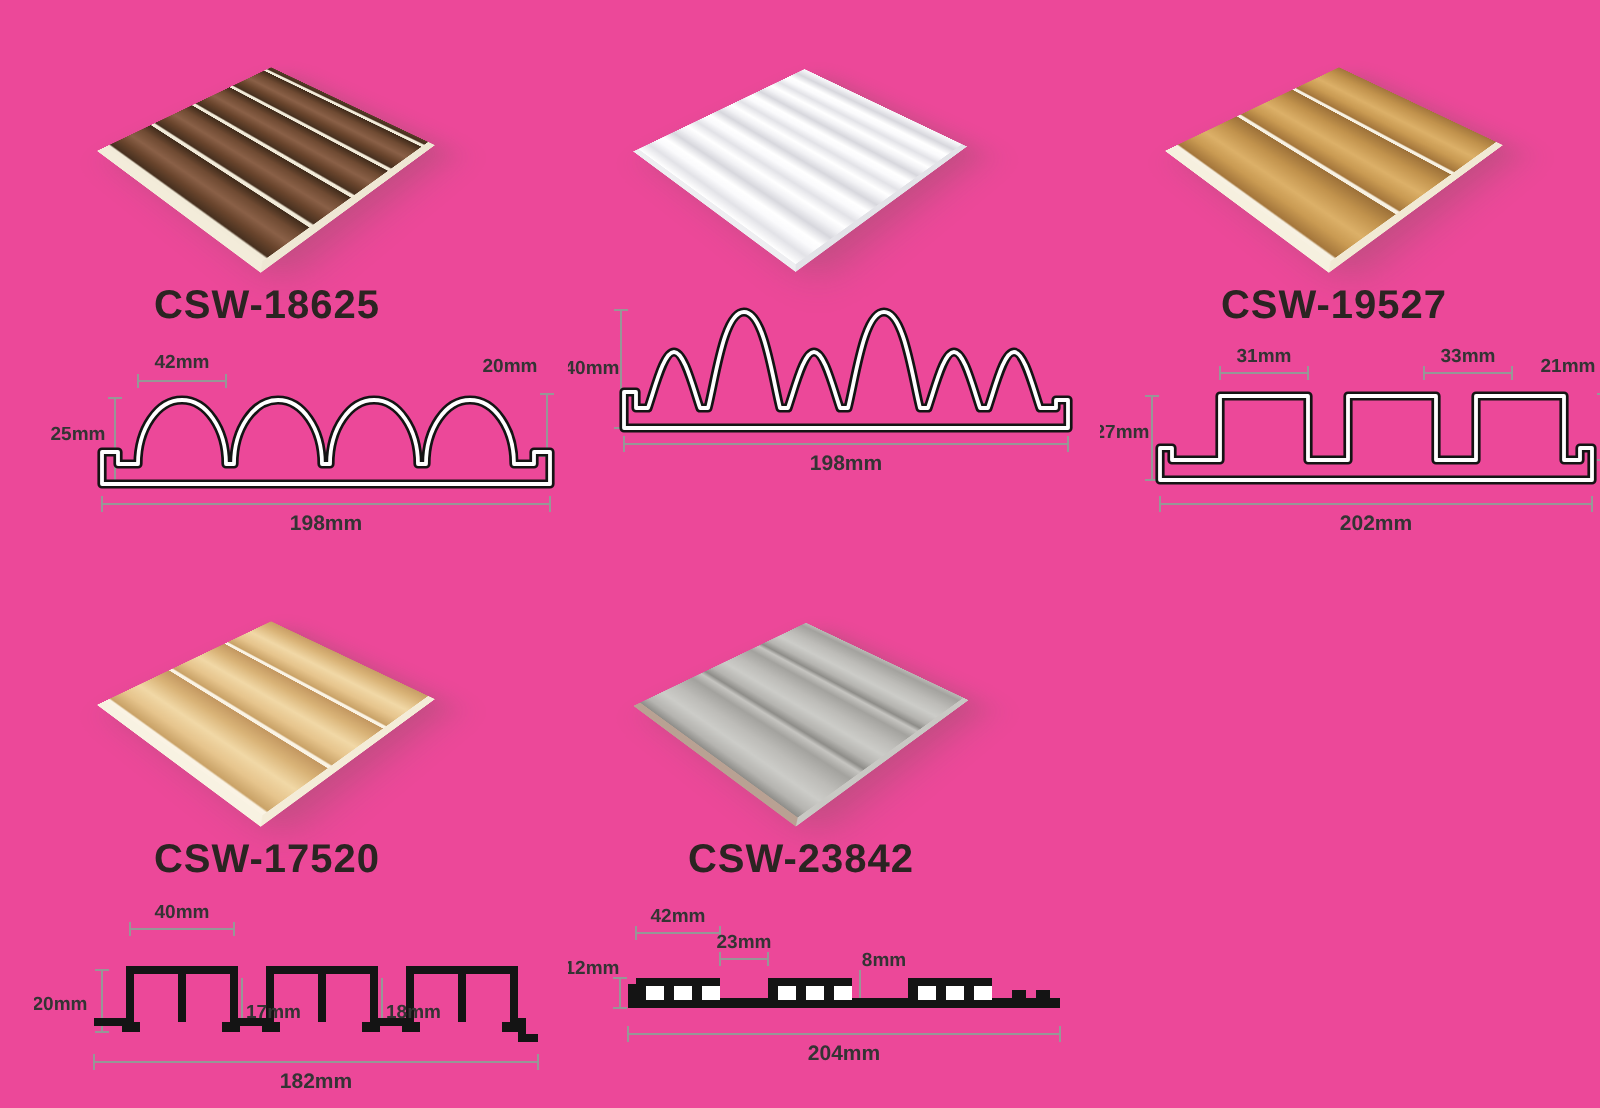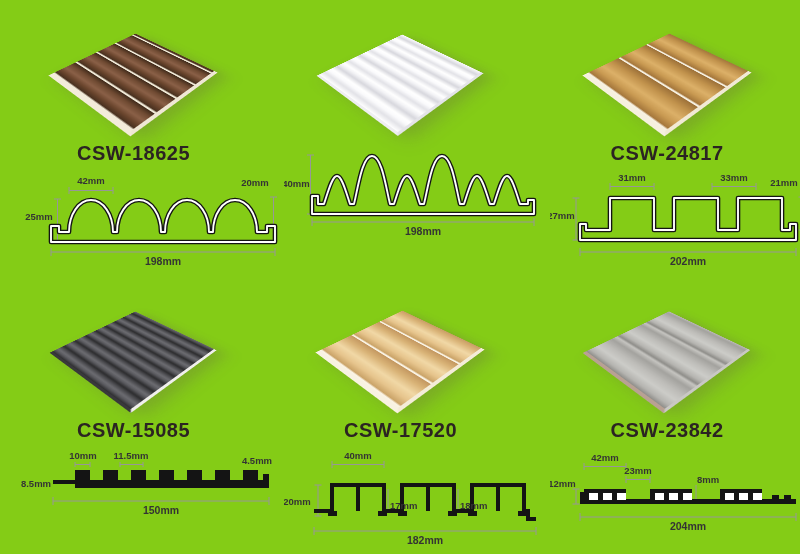--- a/index.html
+++ b/index.html
@@ -1,17 +1,17 @@
 <!DOCTYPE html>
 <html><head>
 <meta charset="utf-8">
 <style>
   html,body { margin:0; padding:0; background:#fff; }
   .sheet {
-    width:800px; height:554px; background:#84cc16; overflow:hidden;
+    width:800px; height:554px; background:#ec4899; overflow:hidden;
     display:grid; grid-template-columns:267px 267px 266px; grid-template-rows:277px 277px;
     font-family:"Liberation Sans", sans-serif;
   }
   .card { display:flex; flex-direction:column; align-items:center; }
   .photo { height:138px; width:100%; display:flex; align-items:center; justify-content:center; perspective:650px; }
   .panel {
     width:118px; height:112px; margin-top:10px;
     transform: perspective(640px) rotateX(55deg) rotateZ(-45deg);
     box-shadow: 2px 10px 16px rgba(95,85,75,.28);
   }
@@ -93,61 +93,39 @@
         <text class="dim" x="12" y="45" text-anchor="middle">40mm</text>
         <text class="total" x="139" y="93" text-anchor="middle">198mm</text>
       </svg>
     </div>
   </section>
 
   <section class="card">
     <div class="photo">
       <div class="panel p3"></div>
     </div>
-    <h3 class="pname">CSW-24817</h3>
+    <h3 class="pname">CSW-19527</h3>
     <div class="drawing">
       <svg width="266" height="100" viewBox="0 0 266 100">
         <path class="m" d="M60,11 v7 M60,14.5 H104 M104,11 v7"></path>
         <path class="m" d="M162,11 v7 M162,14.5 H206 M206,11 v7"></path>
         <path class="m" d="M248.5,25 h7 M252,25 V58 M248.5,58 h7"></path>
         <path class="m" d="M22.5,26 h7 M26,26 V68 M22.5,68 h7"></path>
         <path class="m" d="M30,76 v8 M30,80 H246 M246,76 v8"></path>
         <path class="outline" d="M30,52 h6 v6 h24 v-32 h44 v32 h20 v-32 h44 v32 h20 v-32 h44 v32 h8 v-6 h6 v16 h-216 z"></path>
         <path class="inner" d="M30,52 h6 v6 h24 v-32 h44 v32 h20 v-32 h44 v32 h20 v-32 h44 v32 h8 v-6 h6 v16 h-216 z"></path>
         <text class="dim" x="82" y="9" text-anchor="middle">31mm</text>
         <text class="dim" x="184" y="9" text-anchor="middle">33mm</text>
         <text class="dim" x="234" y="14" text-anchor="middle">21mm</text>
         <text class="dim" x="11" y="47" text-anchor="middle">27mm</text>
         <text class="total" x="138" y="93" text-anchor="middle">202mm</text>
       </svg>
     </div>
   </section>
 
-  <section class="card">
-    <div class="photo">
-      <div class="panel p4"></div>
-    </div>
-    <h3 class="pname">CSW-15085</h3>
-    <div class="drawing">
-      <svg width="266" height="100" viewBox="0 0 266 100">
-        <path class="m" d="M58,13 v5 M58,15.5 H73 M73,13 v5"></path>
-        <path class="m" d="M103,13 v5 M103,15.5 H126 M126,13 v5"></path>
-        <path class="m" d="M36,48 v8 M36,52 H252 M252,48 v8"></path>
-        <path class="solid" d="M36,31 h22 v4 h-22 z  M58,31 h194 v8 h-194 z
-             M58,21 h15 v10 h-15 z M86,21 h15 v10 h-15 z M114,21 h15 v10 h-15 z
-             M142,21 h15 v10 h-15 z M170,21 h15 v10 h-15 z M198,21 h15 v10 h-15 z
-             M226,21 h15 v10 h-15 z M246,25 h6 v14 h-6 z"></path>
-        <text class="dim" x="66" y="10" text-anchor="middle">10mm</text>
-        <text class="dim" x="114" y="10" text-anchor="middle">11.5mm</text>
-        <text class="dim" x="240" y="15" text-anchor="middle">4.5mm</text>
-        <text class="dim" x="19" y="38" text-anchor="middle">8.5mm</text>
-        <text class="total" x="144" y="65" text-anchor="middle">150mm</text>
-      </svg>
-    </div>
-  </section>
 
   <section class="card">
     <div class="photo">
       <div class="panel p5"></div>
     </div>
     <h3 class="pname">CSW-17520</h3>
     <div class="drawing">
       <svg width="266" height="100" viewBox="0 0 266 100">
         <path class="m" d="M48,12 v7 M48,15.5 H100 M100,12 v7"></path>
         <path class="m" d="M30.5,36 h7 M34,36 V67 M30.5,67 h7"></path>

